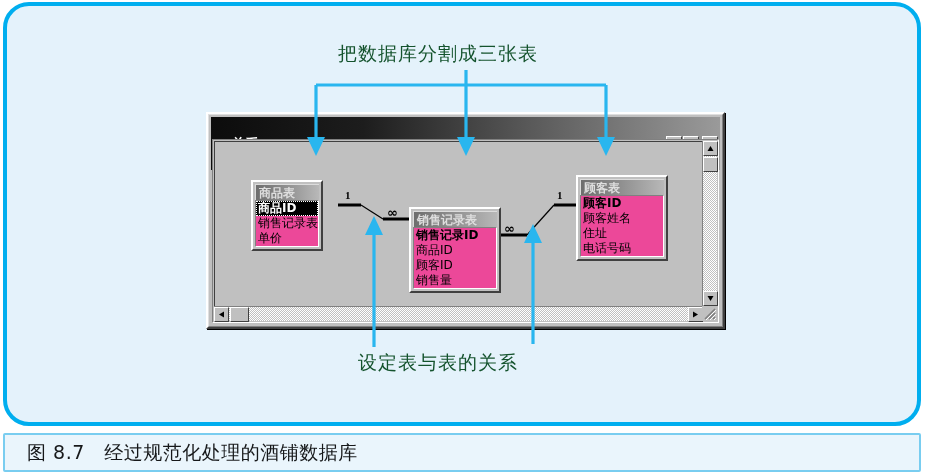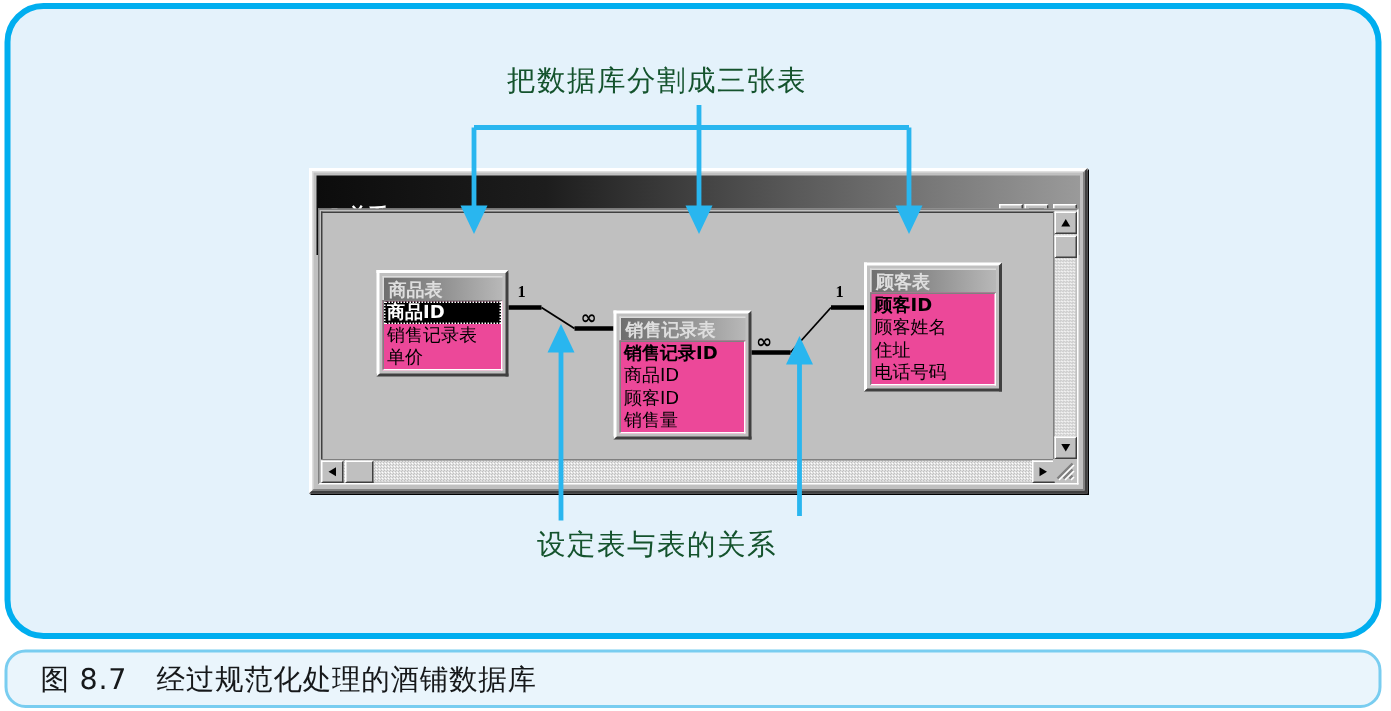--- a/index.html
+++ b/index.html
@@ -31,21 +31,21 @@
   
   #caption-bar {
     position: absolute;
     left: 3px;
     top: 433px;
     width: 918px;
     height: 39px;
     box-sizing: border-box;
     background: #eaf5fc;
     border: 2px solid #79cdf0;
-    border-radius: 14px;
+    border-radius: 2px;
     display: flex;
     align-items: center;
   }
   #caption-text {
     font-size: 19px;
     color: #16181a;
     padding-left: 22px;
     letter-spacing: 0.5px;
     white-space: pre;
   }
@@ -342,21 +342,21 @@
         <line x1="285" y1="93" x2="312" y2="93" stroke="#000" stroke-width="3"></line>
         <line x1="312" y1="93" x2="339" y2="63" stroke="#000" stroke-width="1.2"></line>
         <line x1="339" y1="63" x2="362" y2="63" stroke="#000" stroke-width="3"></line>
       </svg>
 
       <span class="relnum" style="left:130px;top:48px">1</span>
       <span class="relinf" style="left:172px;top:64px">∞</span>
       <span class="relinf" style="left:289px;top:80px">∞</span>
       <span class="relnum" style="left:342px;top:48px">1</span>
 
-      <div class="tbl" style="left:36px;top:38px;width:88px;">
+      <div class="tbl" style="left:36px;top:38px;width:72px;">
         <div class="tbl-title">商品表</div>
         <div class="tbl-fields">
           <div class="fld pk selected">商品ID</div>
           <div class="fld">销售记录表</div>
           <div class="fld">单价</div>
         </div>
       </div>
 
       <div class="tbl" style="left:194px;top:33px;width:92px;margin-top:32px;">
         <div class="tbl-title">销售记录表</div>

